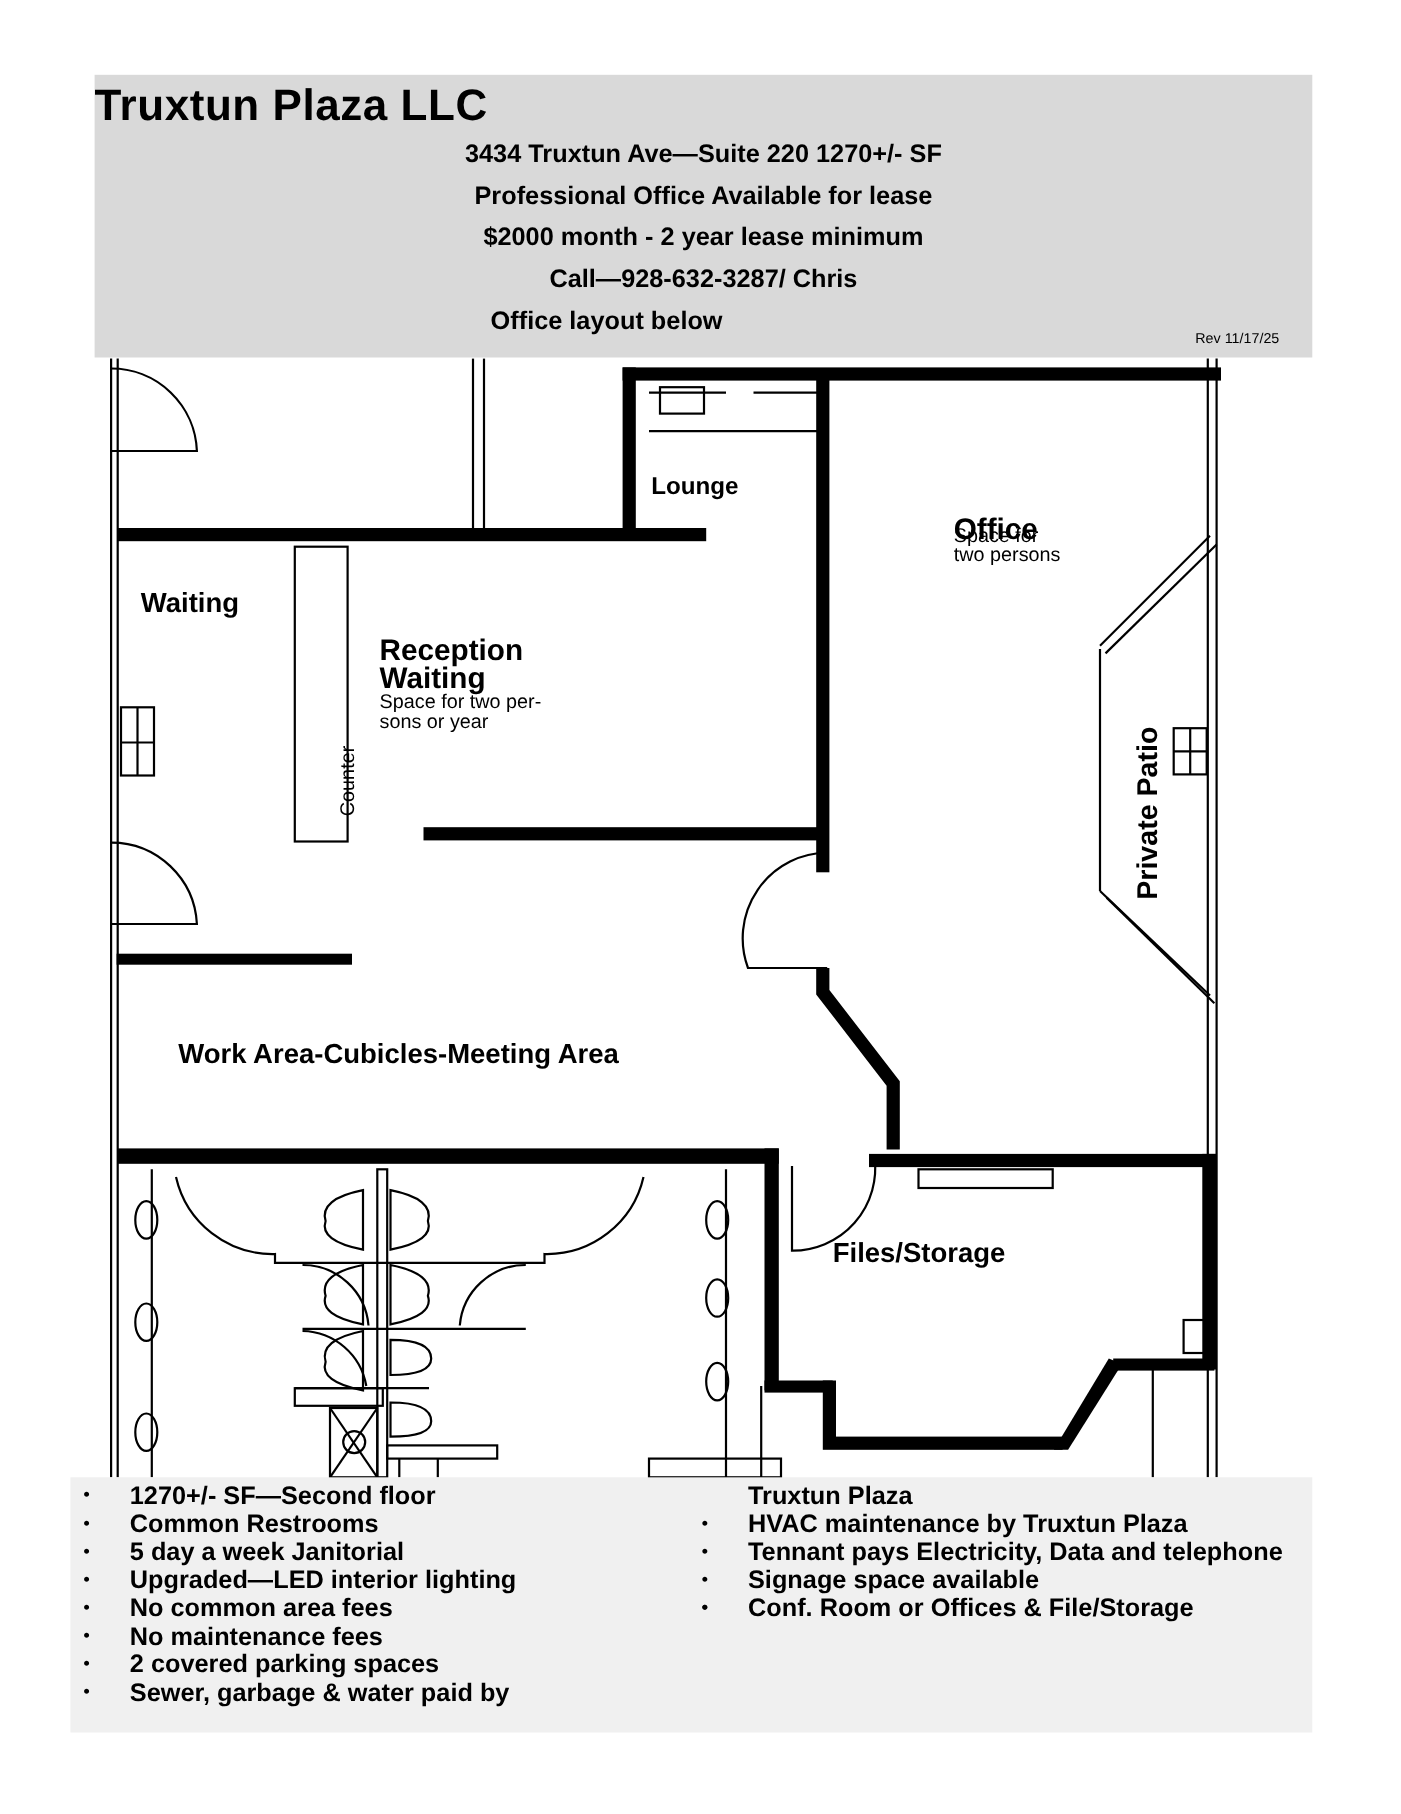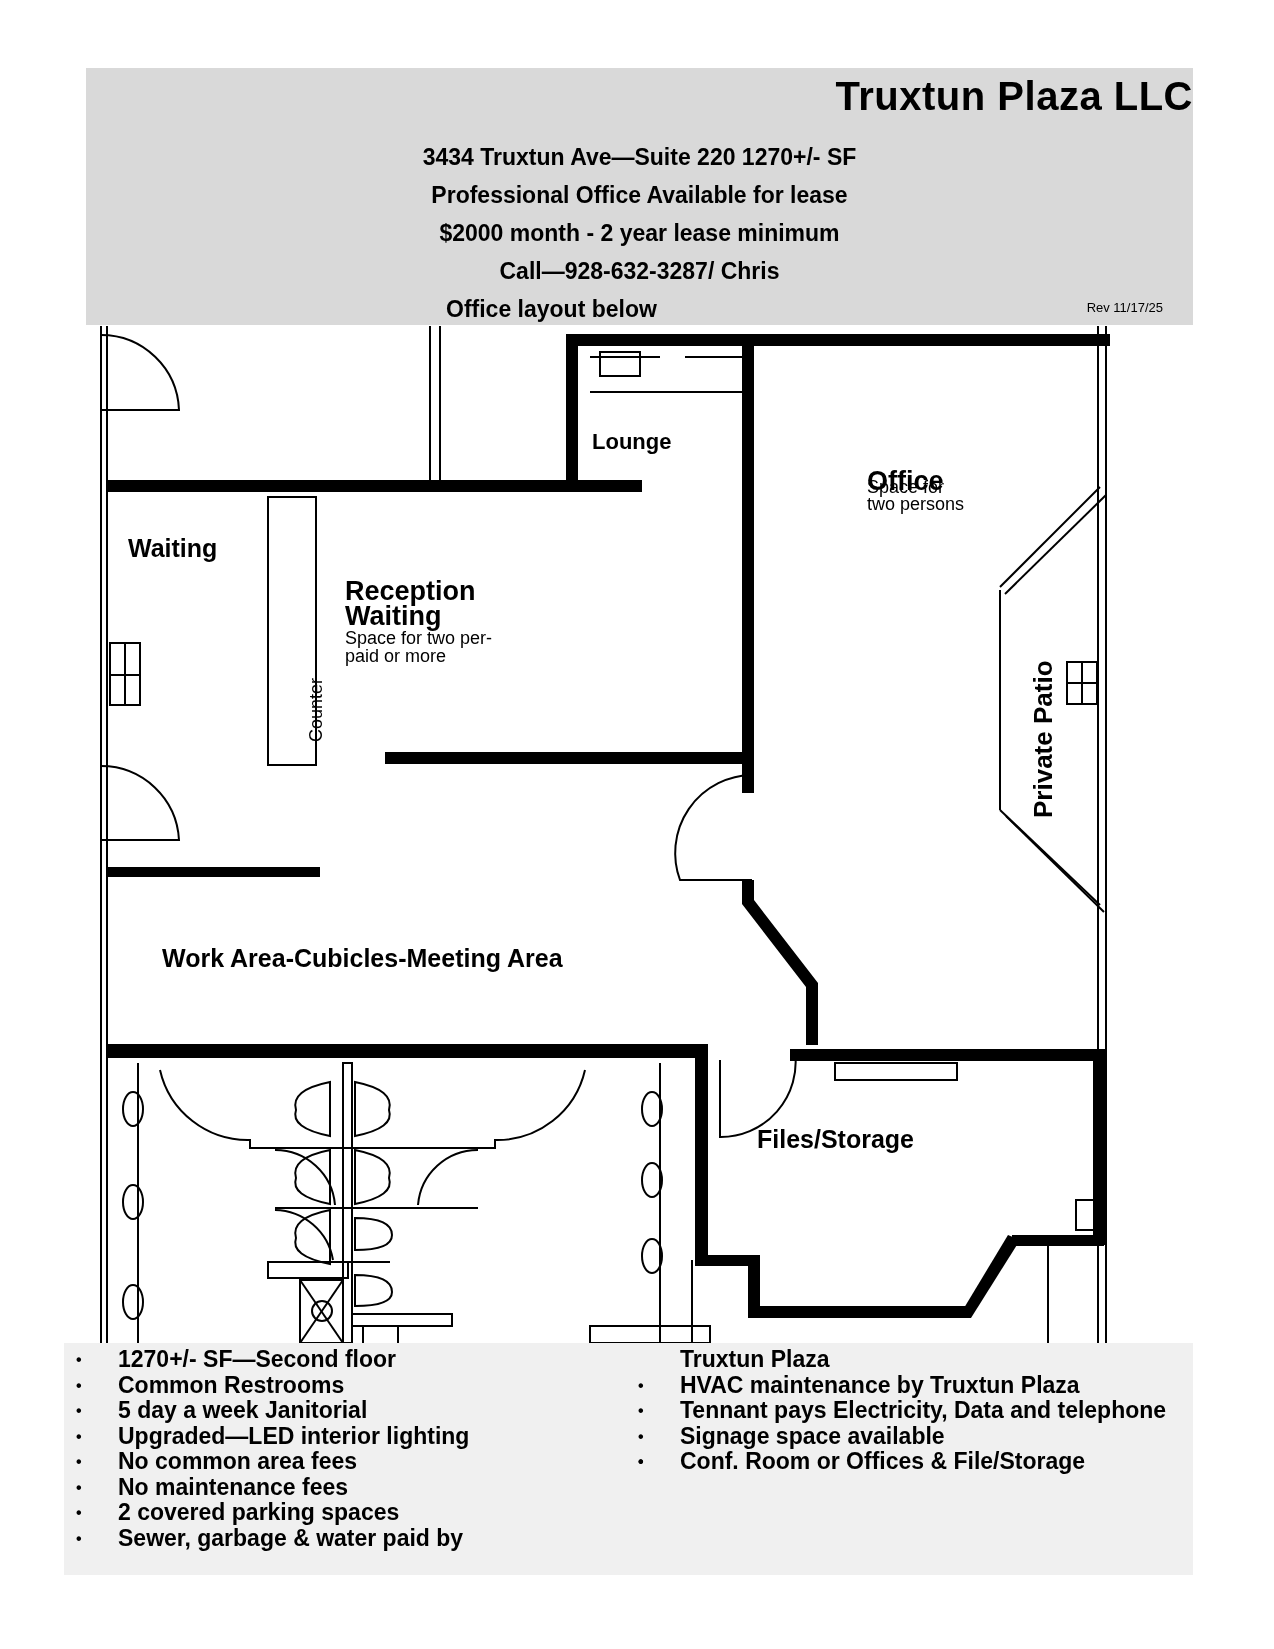--- a/index.html
+++ b/index.html
@@ -1,23 +1,23 @@
 <!DOCTYPE html>
 <html><head>
 <meta charset="utf-8">
 <style>
   html, body { margin: 0; padding: 0; background: #ffffff; }
   body { width: 1274px; height: 1649px; position: relative; overflow: hidden;
          font-family: "Liberation Sans", sans-serif; color: #000; }
   .header { position: absolute; left: 86px; top: 68px; width: 1107px; height: 257px;
             background: #d9d9d9; }
-  .header .title { position: absolute; left: 0; width: 100%; top: 6px; text-align: right;
+  .header .title { position: absolute; left: 0; width: 100%; top: 6px; text-align: left;
                    font-size: 40px; font-weight: 900; letter-spacing: 0.5px; }
   .header .line { position: absolute; left: 0; width: 100%; text-align: center;
-                  font-size: 23px; font-weight: 900; margin-top: 18px; }
+                  font-size: 23px; font-weight: 900; }
   .header .l1 { top: 58px; }
   .header .l2 { top: 96px; }
   .header .l3 { top: 134px; }
   .header .l4 { top: 172px; }
   .header .l5 { top: 210px; left: 360px; width: auto; text-align: right; }
   .header .rev { position: absolute; right: 30px; top: 232px; font-size: 13px; font-weight: 400; }
   svg.plan { position: absolute; left: 0; top: 0; }
   .lbl { position: absolute; font-weight: 900; white-space: nowrap; line-height: 1; }
   .sub { position: absolute; font-weight: 400; white-space: nowrap; line-height: 0.95; font-size: 18px; }
   .features { position: absolute; left: 64px; top: 1343px; width: 1129px; height: 232px;
@@ -150,21 +150,21 @@
 </svg>
 
 <div class="lbl" style="left:592px; top:431px; font-size:22px;">Lounge</div>
 <div class="lbl" style="left:867px; top:468px; font-size:27px;">Office</div>
 <div class="sub" style="left:867px; top:479px;">Space for</div>
 <div class="sub" style="left:867px; top:496px;">two persons</div>
 <div class="lbl" style="left:128px; top:536px; font-size:25px;">Waiting</div>
 <div class="lbl" style="left:345px; top:578px; font-size:27px;">Reception</div>
 <div class="lbl" style="left:345px; top:603px; font-size:27px;">Waiting</div>
 <div class="sub" style="left:345px; top:630px;">Space for two per-</div>
-<div class="sub" style="left:345px; top:648px;">paid or more</div>
+<div class="sub" style="left:345px; top:648px;">sons or year</div>
 <div class="sub" style="left:308px; top:742px; transform: rotate(-90deg); transform-origin: left top;">Counter</div>
 <div class="lbl" style="left:1030px; top:818px; font-size:26px; transform: rotate(-90deg); transform-origin: left top;">Private Patio</div>
 <div class="lbl" style="left:162px; top:946px; font-size:25px;">Work Area-Cubicles-Meeting Area</div>
 <div class="lbl" style="left:757px; top:1127px; font-size:25px;">Files/Storage</div>
 
 <div class="features">
   <div class="col left">
     <div class="item"><span class="bullet">•</span><span>1270+/- SF—Second floor</span></div>
     <div class="item"><span class="bullet">•</span><span>Common Restrooms</span></div>
     <div class="item"><span class="bullet">•</span><span>5 day a week Janitorial</span></div>

